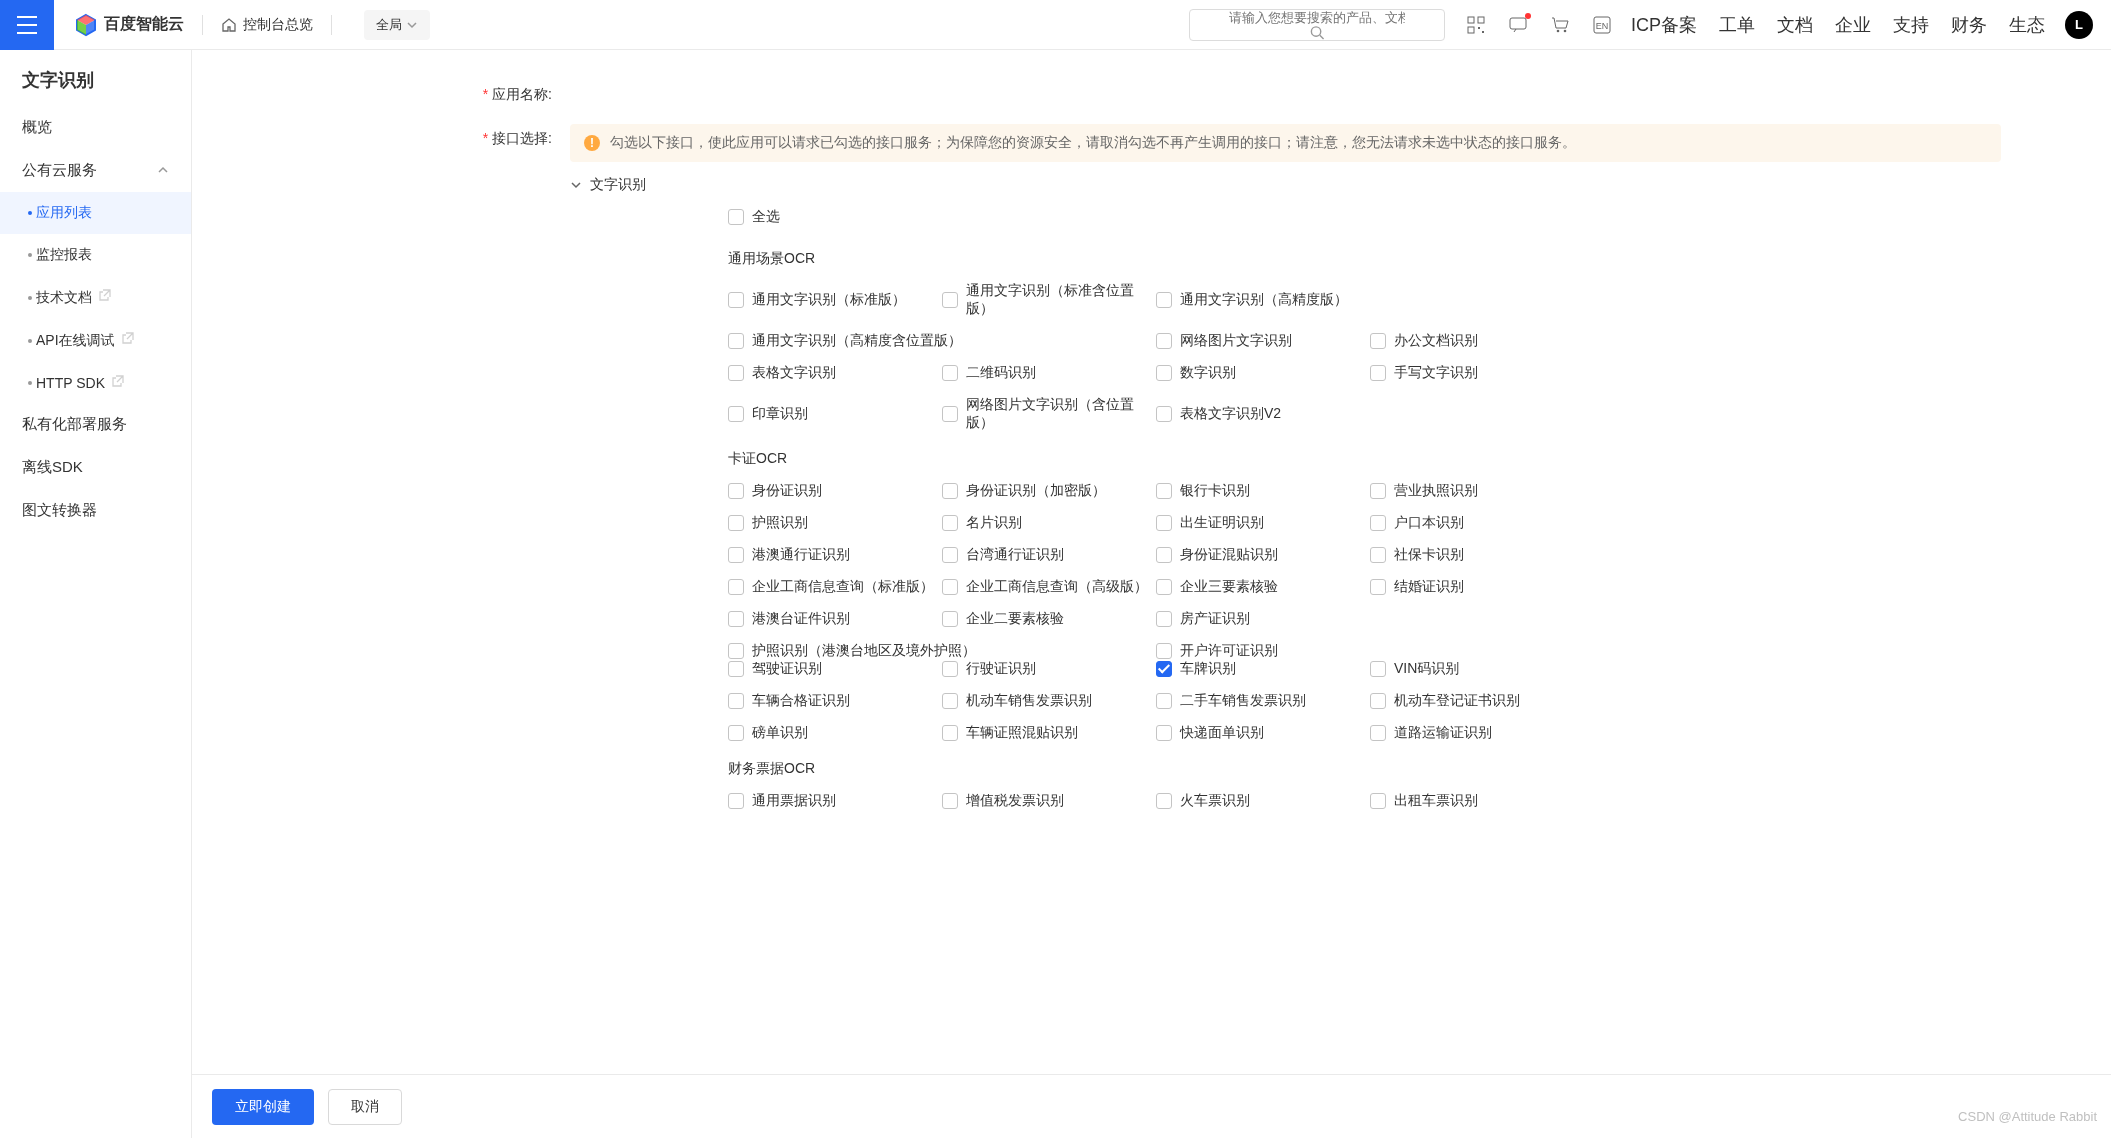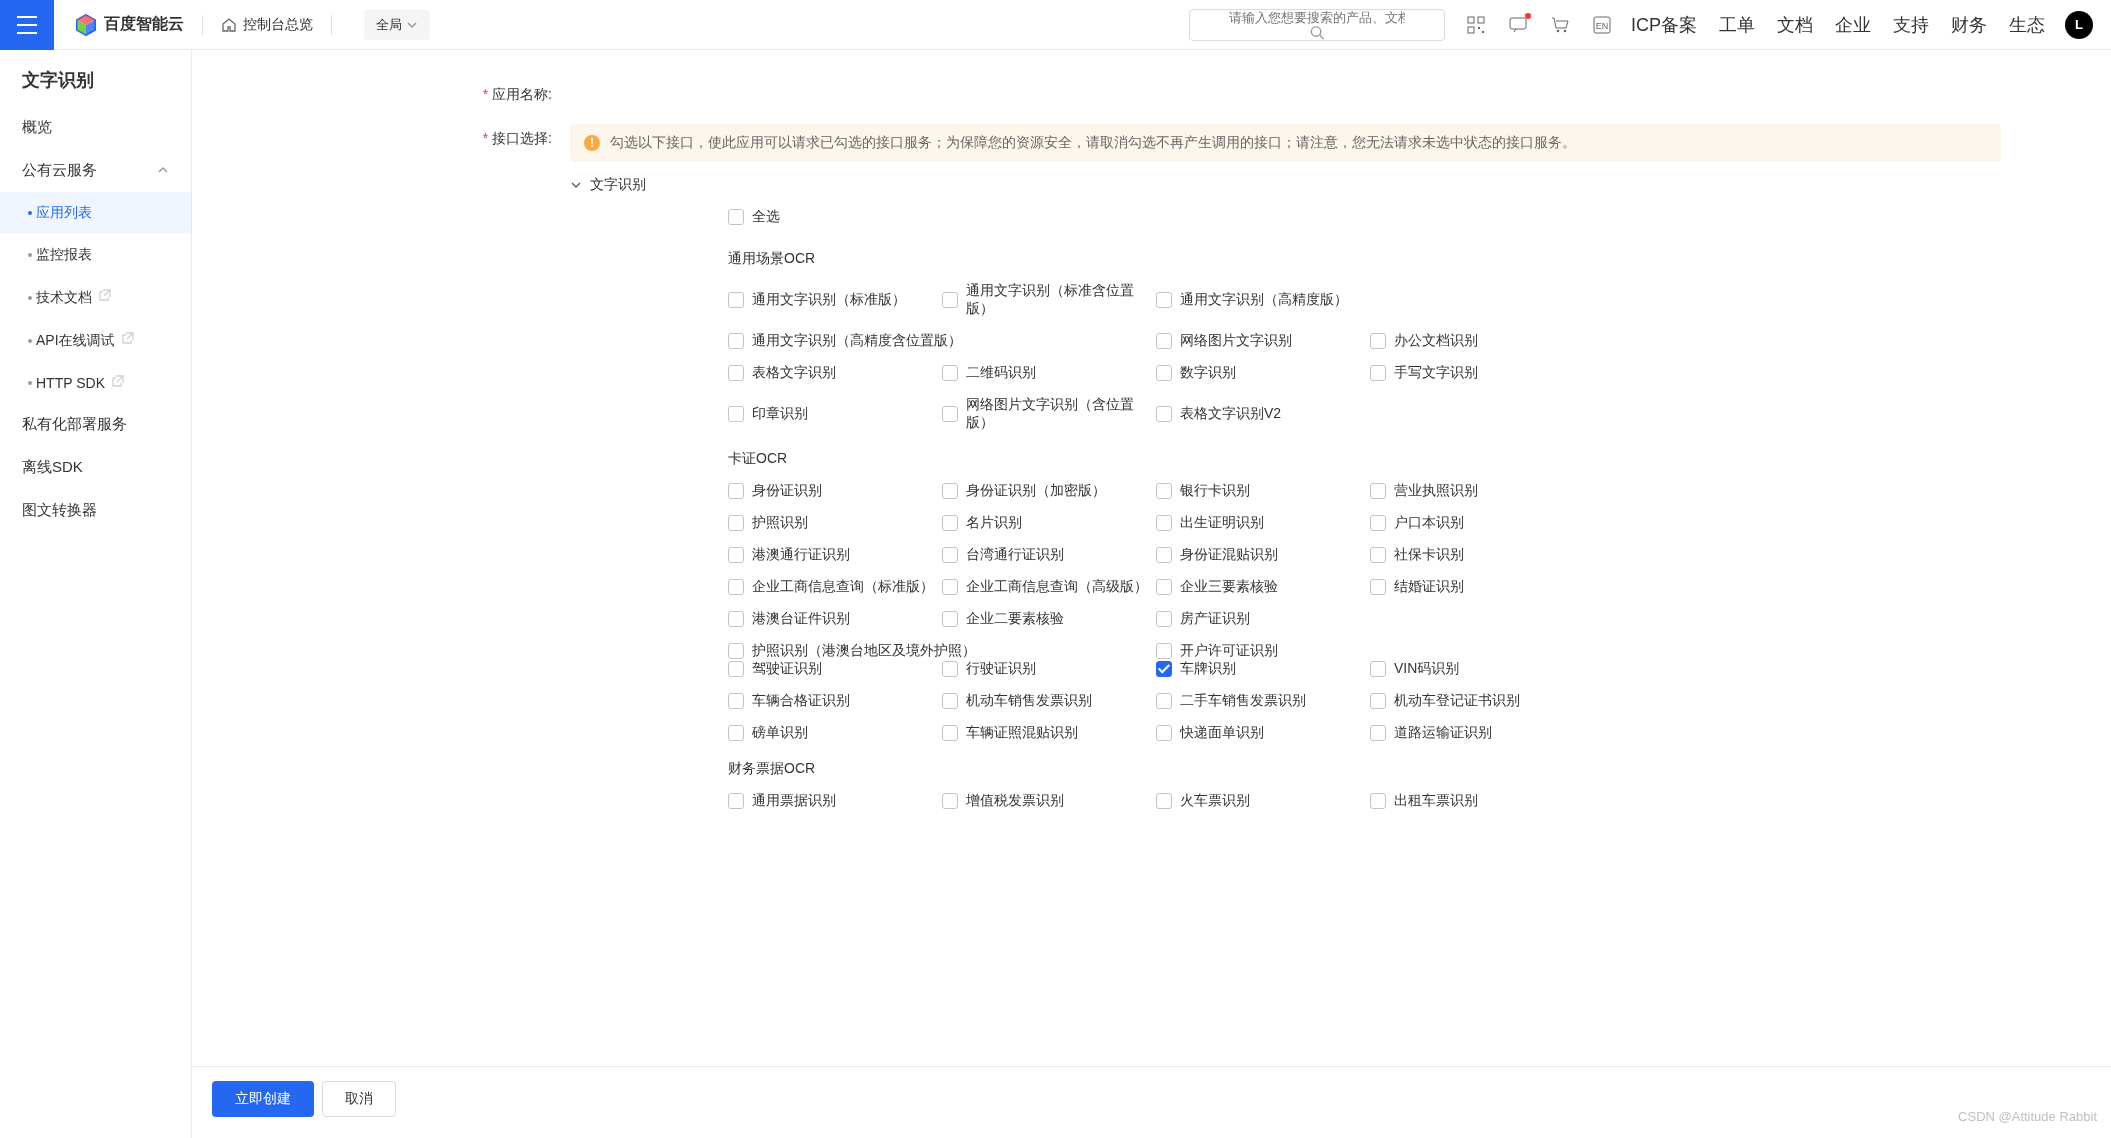--- a/index.html
+++ b/index.html
@@ -41,21 +41,21 @@
 .alert .info-icon { width: 16px; height: 16px; background: #ffa940; border-radius: 50%; color: #fff; display:flex; align-items:center; justify-content:center; font-size:12px; font-weight:700; flex-shrink:0;}
 .section-toggle { display: flex; align-items: center; gap: 8px; font-size: 14px; margin-bottom: 14px; cursor:pointer; }
 .select-all-row { margin-left: 158px; display:flex; align-items:center; gap:8px; margin-bottom: 24px;}
 .group-title { font-size: 14px; color:#333; margin: 18px 0 14px 158px; }
 .checkbox-grid { margin-left: 158px; display: grid; grid-template-columns: 214px 214px 214px 214px; gap: 14px 0; align-items: center; }
 .cb { display: flex; align-items: center; gap: 8px; font-size: 14px; cursor: pointer; }
 .cb input[type=checkbox] { width: 16px; height: 16px; border: 1px solid #c4c4c4; border-radius: 3px; appearance: none; cursor: pointer; position: relative; flex-shrink:0;}
 .cb input[type=checkbox]:checked { background: #2468f2; border-color:#2468f2; }
 .cb input[type=checkbox]:checked::after { content:""; position:absolute; left:4px; top:0px; width:4px; height:9px; border:solid #fff; border-width:0 2px 2px 0; transform:rotate(45deg);}
 .span2 { grid-column: span 2; }
-.footer-bar { position: fixed; bottom: 8px; left: 192px; right: 0; height: 64px; background: #fff; border-top: 1px solid #eaeaea; display: flex; align-items: center; padding-left: 20px; gap: 8px; }
+.footer-bar { position: fixed; bottom: 0; left: 192px; right: 0; height: 64px; background: #fff; border-top: 1px solid #eaeaea; display: flex; align-items: center; padding-left: 20px; gap: 14px; }
 .btn { height: 36px; padding: 0 22px; border-radius: 4px; font-size: 14px; cursor: pointer; border: 1px solid transparent; }
 .btn-primary { background: #2468f2; color: #fff; }
 .btn-default { background: #fff; border-color: #d9d9d9; color: #333; }
 .watermark { position: fixed; right: 14px; bottom: 14px; font-size: 13px; color: #c0c0c0; }
 </style>
 </head>
 <body>
 
 <div class="top-bar">
   <div class="hamburger">

